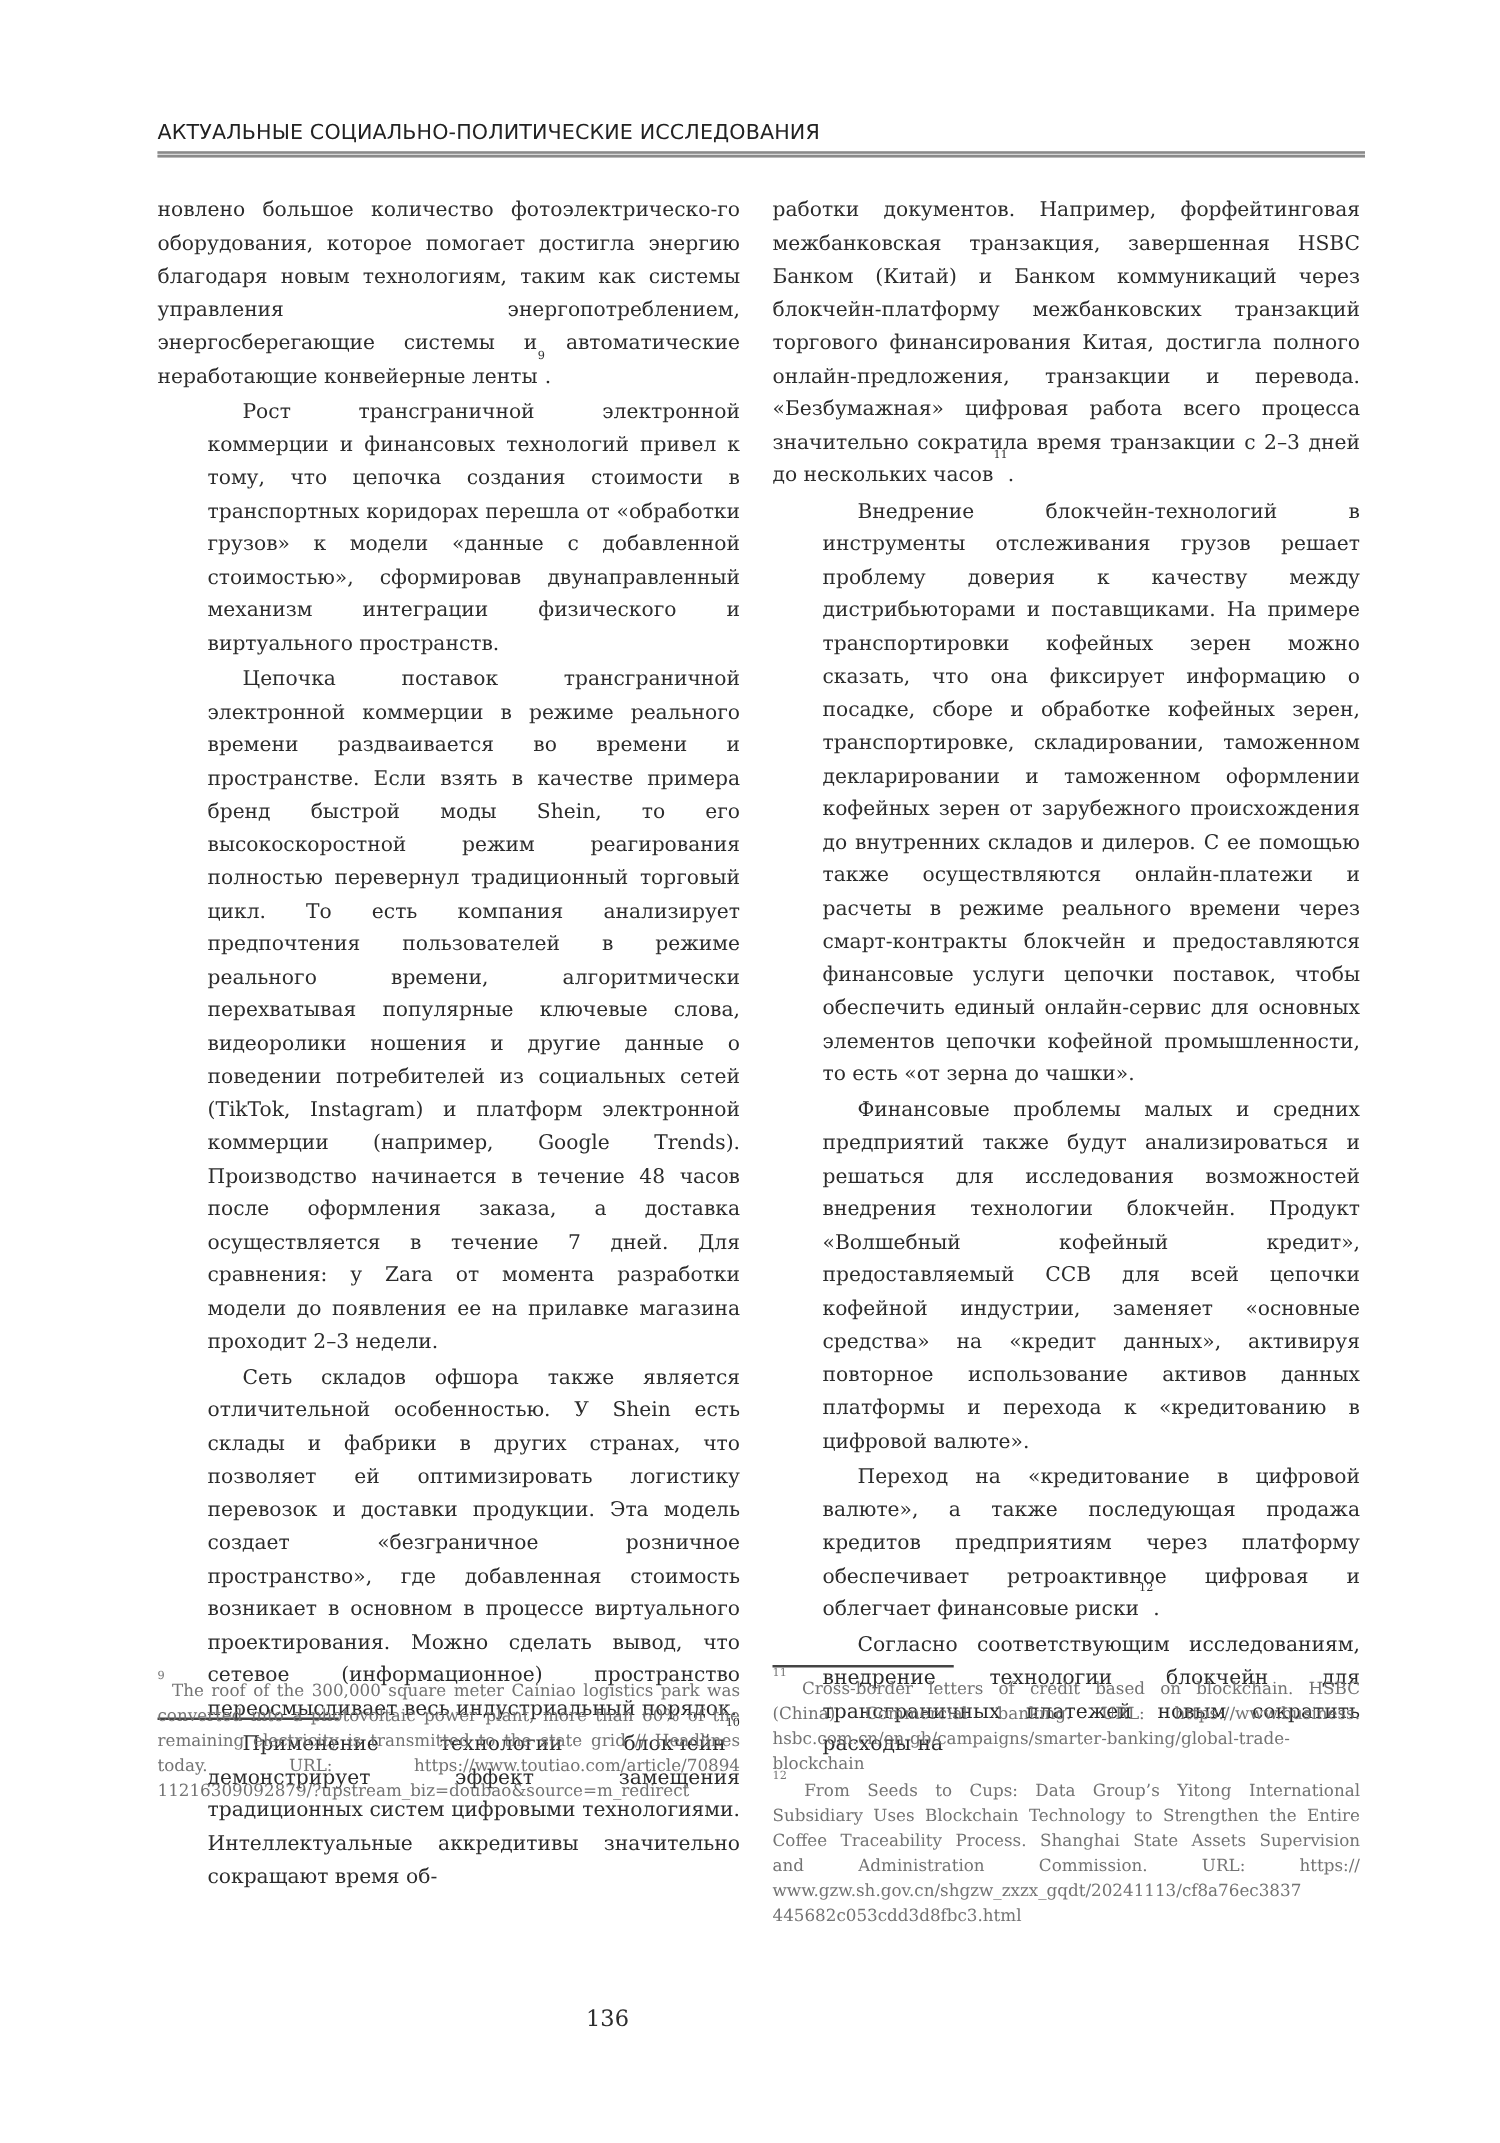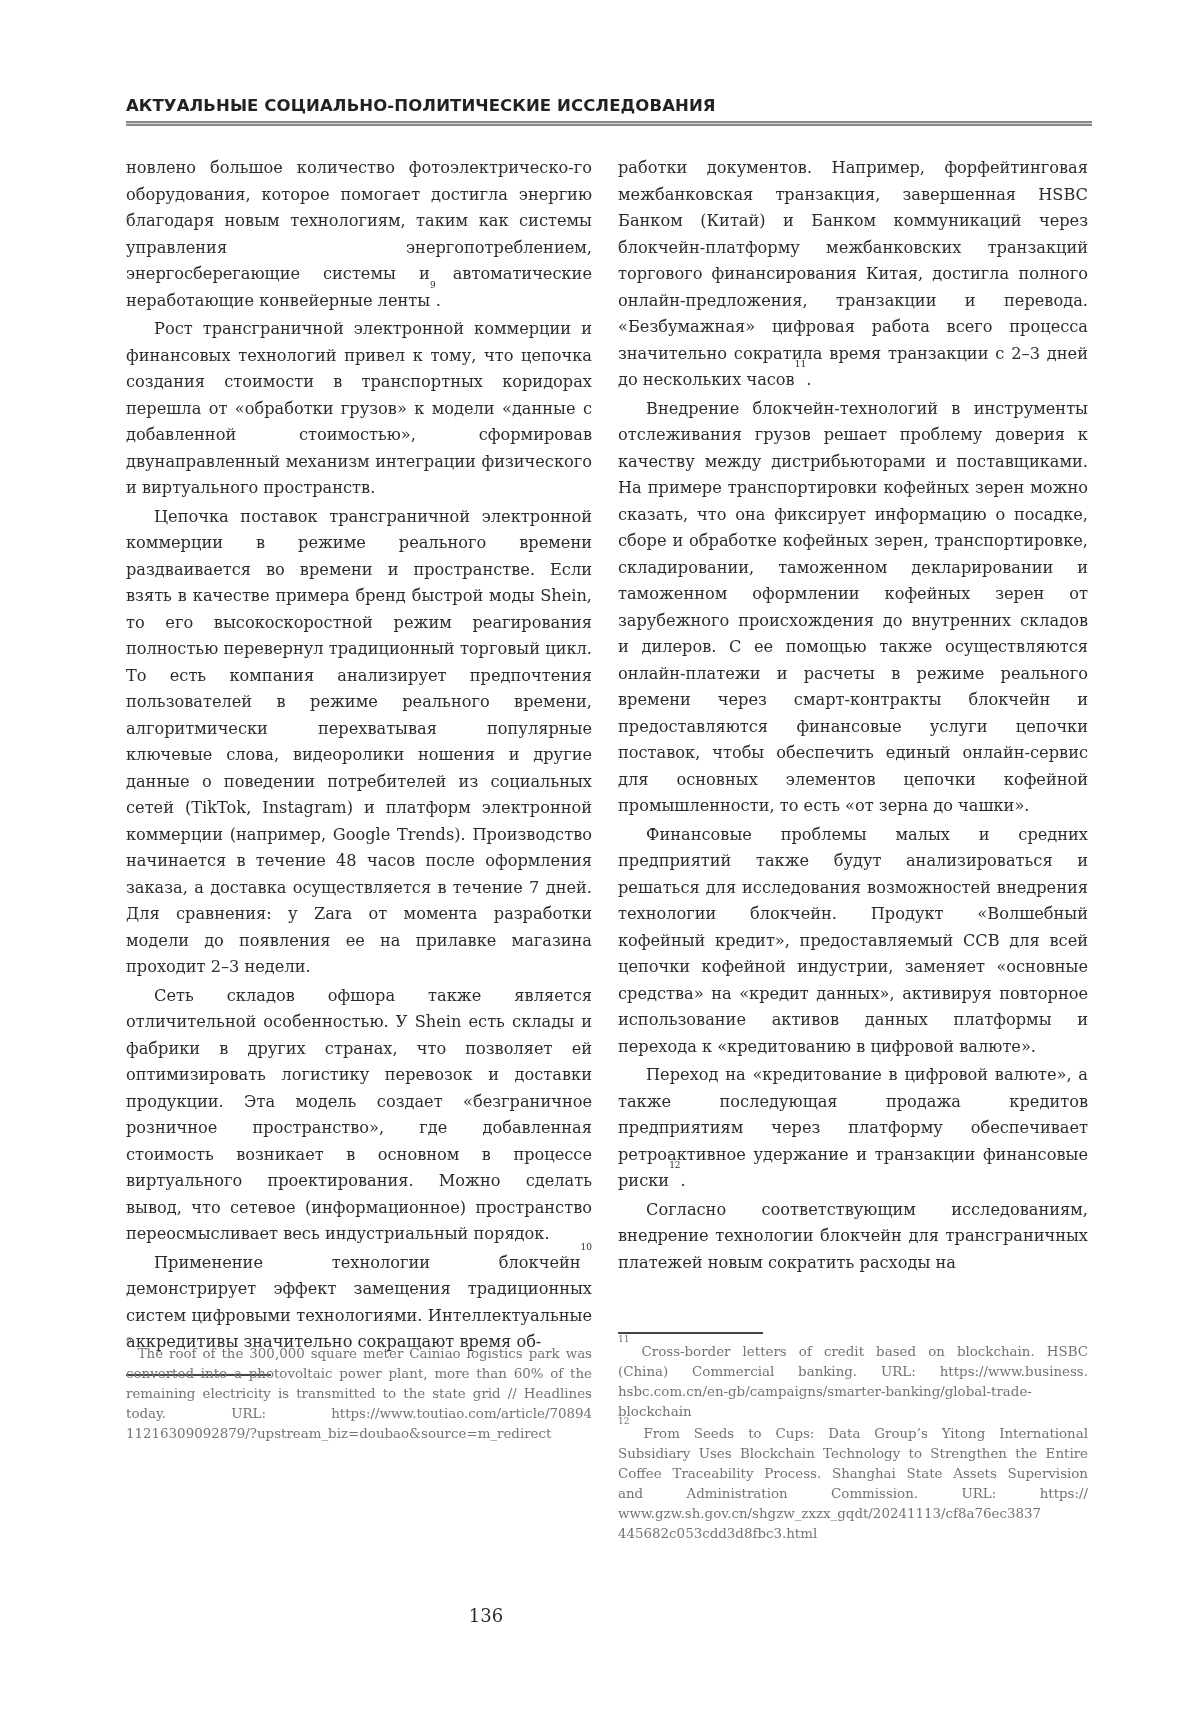--- a/index.html
+++ b/index.html
@@ -1,25 +1,25 @@
 <!DOCTYPE html>
 <html><head>
 <meta charset="utf-8">
 <style>
   html, body { margin:0; padding:0; background:#ffffff; }
   body { width:1200px; height:1714px; position:relative; overflow:hidden; color:#2b2b2b; }
   .header { position:absolute; left:126px; top:96px; width:966px; }
-  .header-title { font-family:"DejaVu Sans", sans-serif; font-weight:bold; font-size:16.5px; letter-spacing:0.1px; color:#222; white-space:nowrap; }
+  .header-title { font-family:"DejaVu Sans", sans-serif; font-weight:normal; font-size:16.5px; letter-spacing:0.1px; color:#222; white-space:nowrap; }
   .header-rule { margin-top:6px; height:5px; border-top:2px solid #8a8a8a; border-bottom:2px solid #8a8a8a; box-sizing:border-box; background:#d8d8d8; }
   .col { position:absolute; font-family:"DejaVu Serif", serif; font-size:16.2px; line-height:26.5px; color:#2c2c2c; text-align:justify; hyphens:manual; }
   .col-left { left:126px; top:155px; width:466px; }
   .col-right { left:618px; top:155px; width:470px; }
   .col p { margin:0; }
   .col p.indent { text-indent:28px; }
-  .col p + p { margin-top:2px; }
+  .col p + p { margin-top:2px;margin-left:40px; }
   sup { font-size:9px; vertical-align:top; position:relative; top:-3px; line-height:0; }
   .fn-rule { position:absolute; height:1.5px; background:#444; width:145px; }
   .footnotes { position:absolute; font-family:"DejaVu Serif", serif; font-size:13.4px; line-height:20px; color:#737373; text-align:justify; }
   .footnotes p { margin:0 0 2px 0; }
   .fn-left { left:126px; top:1344px; width:466px; }
   .fn-right { left:618px; top:1342px; width:470px; word-spacing:2px; }
   .page-number { position:absolute; left:0; width:972px; top:1605px; text-align:center; font-family:"DejaVu Serif", serif; font-size:18px; color:#2c2c2c; }
 </style>
 </head>
 <body>
@@ -34,21 +34,21 @@
   <p class="indent">Рост трансграничной электронной коммерции и финансовых технологий привел к тому, что цепочка создания стоимости в транспортных коридорах перешла от «обработки грузов» к модели «данные с добавленной стоимостью», сформировав двунаправленный механизм интеграции физического и виртуального пространств.</p>
   <p class="indent">Цепочка поставок трансграничной электронной коммерции в режиме реального времени раздваивается во времени и пространстве. Если взять в качестве примера бренд быстрой моды Shein, то его высокоскоростной режим реагирования полностью перевернул традиционный торговый цикл. То есть компания анализирует предпочтения пользователей в режиме реального времени, алгоритмически перехватывая популярные ключевые слова, видеоролики ношения и другие данные о поведении потребителей из социальных сетей (TikTok, Instagram) и платформ электронной коммерции (например, Google Trends). Производство начинается в течение 48 часов после оформления заказа, а доставка осуществляется в течение 7 дней. Для сравнения: у Zara от момента разработки модели до появления ее на прилавке магазина проходит 2–3 недели.</p>
   <p class="indent">Сеть складов офшора также является отличительной особенностью. У Shein есть склады и фабрики в других странах, что позволяет ей оптимизировать логистику перевозок и доставки продукции. Эта модель создает «безграничное розничное пространство», где добавленная стоимость возникает в основном в процессе виртуального проектирования. Можно сделать вывод, что сетевое (информационное) пространство переосмысливает весь индустриальный порядок.</p>
   <p class="indent"><span>Применение технологии блокчейн</span><sup>10</sup><span> демонстрирует эффект замещения традиционных систем цифровыми технологиями. Интеллектуальные аккредитивы значительно сокращают время об-</span></p>
 </div>
 
 <div class="col col-right">
   <p><span>работки документов. Например, форфейтинговая межбанковская транзакция, завершенная HSBC Банком (Китай) и Банком коммуникаций через блокчейн-платформу межбанковских транзакций торгового финансирования Китая, достигла полного онлайн-предложения, транзакции и перевода. «Безбумажная» цифровая работа всего процесса значительно сократила время транзакции с 2–3 дней до нескольких часов</span><sup>11</sup><span>.</span></p>
   <p class="indent">Внедрение блокчейн-технологий в инструменты отслеживания грузов решает проблему доверия к качеству между дистрибьюторами и поставщиками. На примере транспортировки кофейных зерен можно сказать, что она фиксирует информацию о посадке, сборе и обработке кофейных зерен, транспортировке, складировании, таможенном декларировании и таможенном оформлении кофейных зерен от зарубежного происхождения до внутренних складов и дилеров. С ее помощью также осуществляются онлайн-платежи и расчеты в режиме реального времени через смарт-контракты блокчейн и предоставляются финансовые услуги цепочки поставок, чтобы обеспечить единый онлайн-сервис для основных элементов цепочки кофейной промышленности, то есть «от зерна до чашки».</p>
   <p class="indent">Финансовые проблемы малых и средних предприятий также будут анализироваться и решаться для исследования возможностей внедрения технологии блокчейн. Продукт «Волшебный кофейный кредит», предоставляемый CCB для всей цепочки кофейной индустрии, заменяет «основные средства» на «кредит данных», активируя повторное использование активов данных платформы и перехода к «кредитованию в цифровой валюте».</p>
-  <p class="indent"><span>Переход на «кредитование в цифровой валюте», а также последующая продажа кредитов предприятиям через платформу обеспечивает ретроактивное удержание и транзакции финансовые риски</span><sup>12</sup><span>.</span></p>
+  <p class="indent"><span>Переход на «кредитование в цифровой валюте», а также последующая продажа кредитов предприятиям через платформу обеспечивает ретроактивное цифровая и облегчает финансовые риски</span><sup>12</sup><span>.</span></p>
   <p class="indent">Согласно соответствующим исследованиям, внедрение технологии блокчейн для трансграничных платежей новым сократить расходы на</p>
 </div>
 
 <div class="fn-rule" style="left:126px; top:1374px;"></div>
 <div class="footnotes fn-left">
   <p><sup>9</sup> <span>The roof of the 300,000 square meter Cainiao logistics park was converted into a photovoltaic power plant, more than 60% of the remaining electricity is transmitted to the state grid // Headlines today. URL: https://www.toutiao.com/article/70894 11216309092879/?upstream_biz=doubao&amp;source=m_redirect</span></p>
 </div>
 
 <div class="fn-rule" style="left:618px; top:1332px;"></div>
 <div class="footnotes fn-right">

